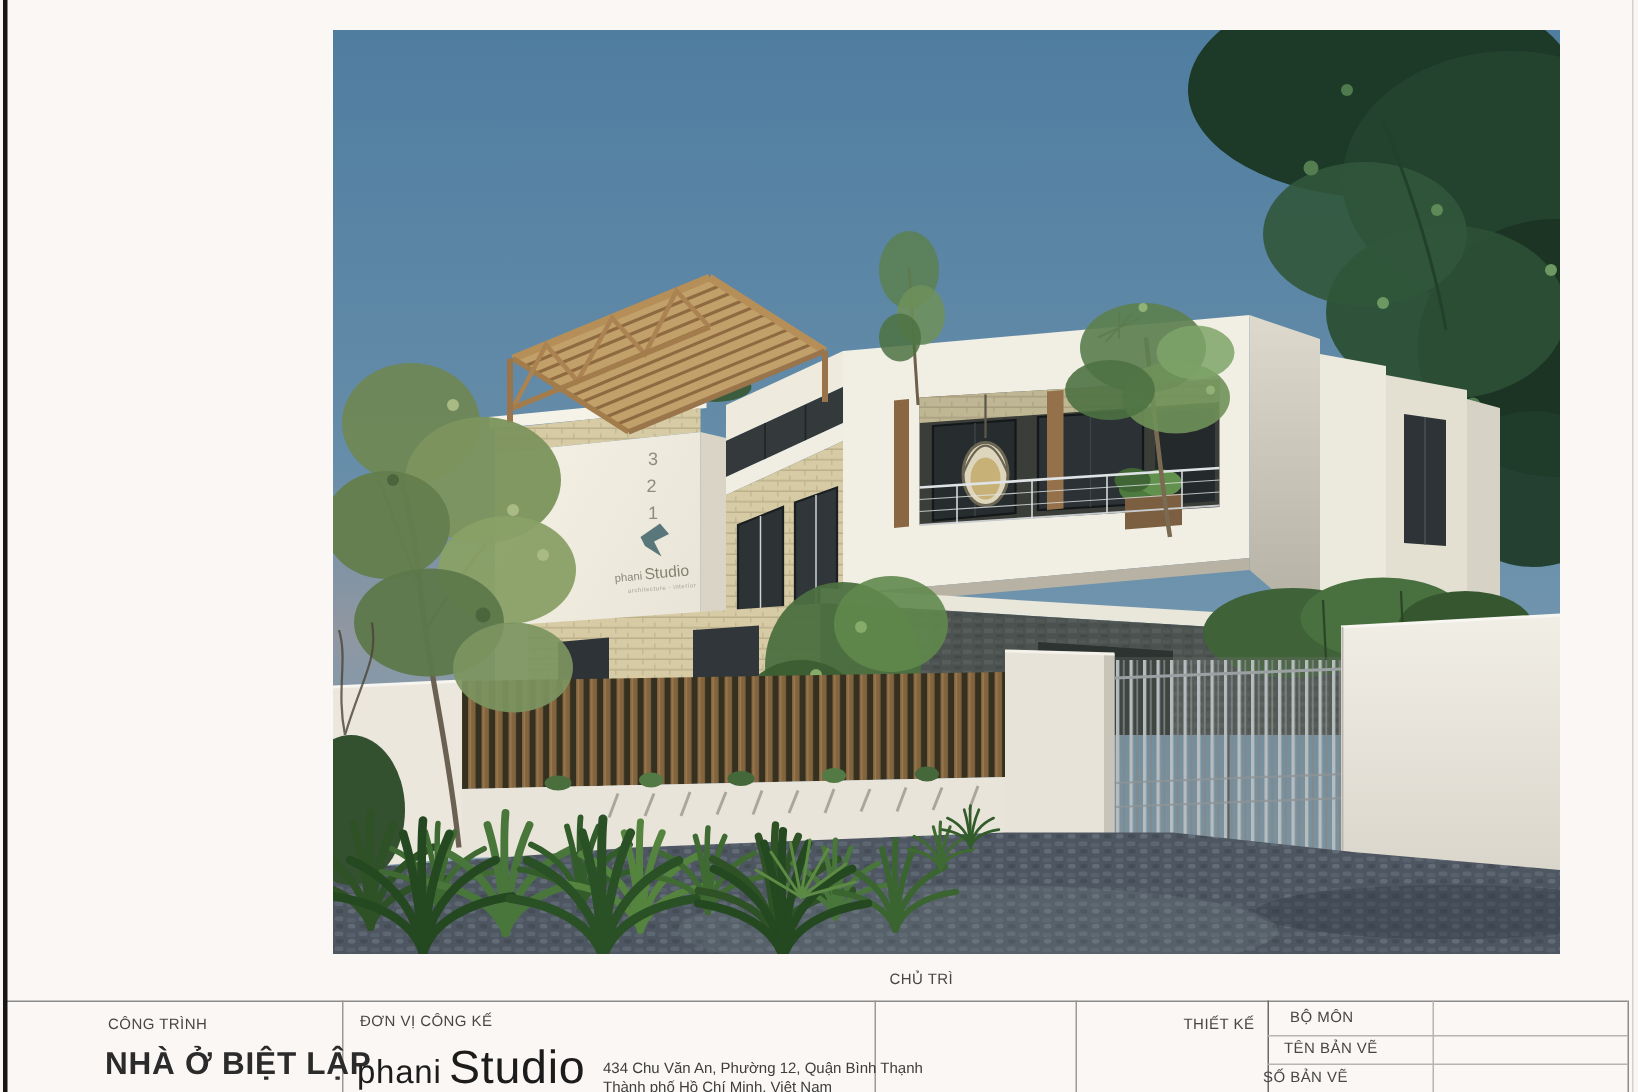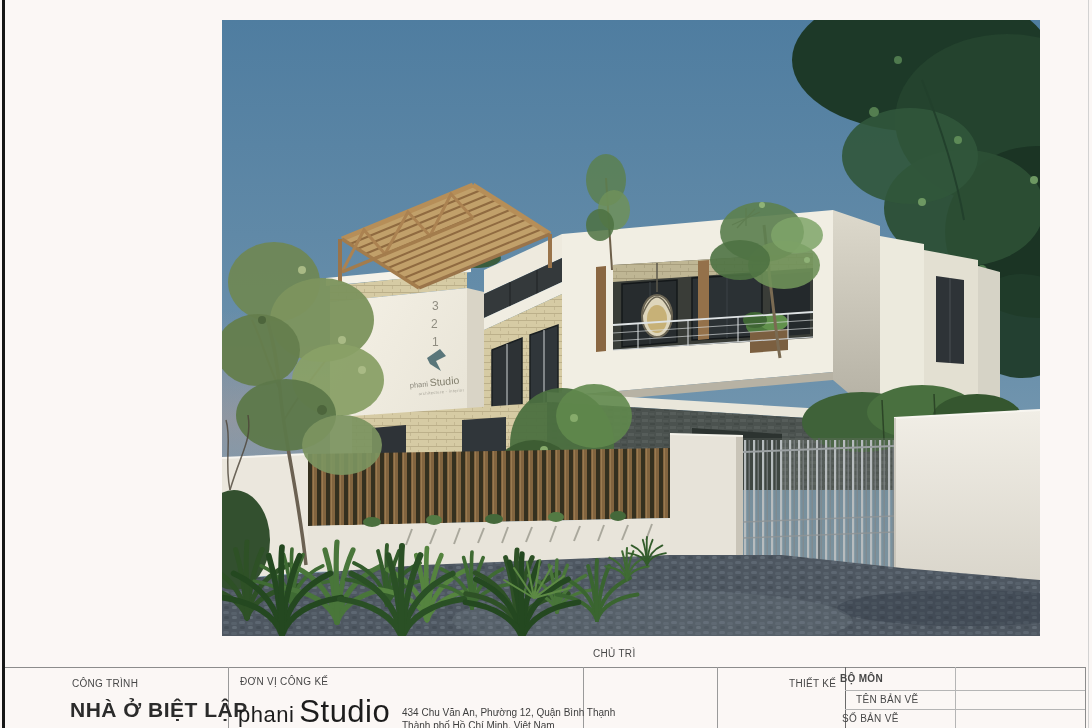--- a/index.html
+++ b/index.html
@@ -391,21 +391,21 @@
       <span class="b2">Studio</span>
     </div>
     <div class="addr">
       <div>434 Chu Văn An, Phường 12, Quận Bình Thạnh</div>
       <div>Thành phố Hồ Chí Minh, Việt Nam</div>
     </div>
 
     <div class="tb-label" style="left:593px;top:648px;">CHỦ TRÌ</div>
     <div class="tb-label" style="left:749px;top:678px;margin-left:40px;">THIẾT KẾ</div>
 
-    <div class="tb-label" style="left:840px;top:673px;font-weight:bold;">BỘ MÔN</div>
+    <div class="tb-label" style="left:860px;top:673px;">BỘ MÔN</div>
     <div class="tb-label" style="left:962px;top:673px;"></div>
     <div class="tb-label" style="left:856px;top:694px;">TÊN BẢN VẼ</div>
     <div class="tb-label" style="left:962px;top:694px;"></div>
     <div class="tb-label" style="left:842px;top:713px;">SỐ BẢN VẼ</div>
     <div class="tb-label" style="left:962px;top:713px;"></div>
   </div>
 
   <div class="sheet-border-left"></div>
   <div class="sheet-border-right"></div>
 </div>

